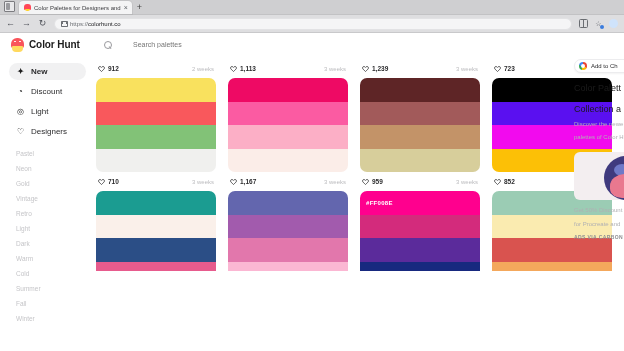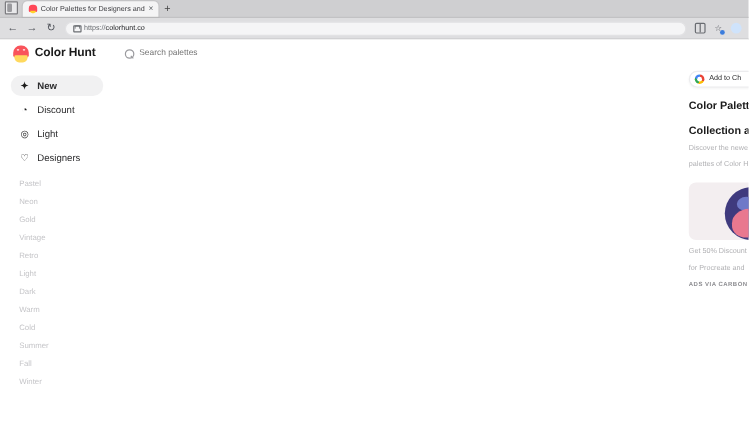--- a/index.html
+++ b/index.html
@@ -51,36 +51,36 @@
   .url-text b { color:#202124; font-weight:400; }
   .toolbar-right { display:flex; align-items:center; gap:6px; }
   .tb-icon { width:9px; height:9px; color:#50535a; display:flex; align-items:center; justify-content:center; font-size:7px; }
   .tb-icon.collections { border:1px solid #6a6d72; border-radius:1.5px; position:relative; }
   .tb-icon.collections:after{content:"";position:absolute;left:3px;top:0;width:1px;height:7px;background:#6a6d72;}
   .tb-icon.badge { position:relative; }
   .tb-icon.badge .dot { position:absolute; right:-1px; bottom:-1px; width:4px; height:4px; border-radius:50%; background:#3b7ddd; color:#fff; font-size:3px; display:flex; align-items:center; justify-content:center; }
   .tb-icon.profile { background:#cfe3fb; border-radius:50%; color:#1a73c8; }
 
   
-  .page { position:relative; height:238px; background:#fff; display:flex;flex-direction:column; }
+  .page { position:relative; height:238px; background:#fff; display:flex; }
 
   
   .site-header {
     position:absolute; left:0; top:0; right:0; height:23px; background:#fff;
     display:flex; align-items:center; z-index:5;
   }
   .brand { display:flex; align-items:center; gap:5px; width:96px; padding-left:11px; }
   .brand-logo { width:13px; height:14px; position:relative; }
   .brand-logo .lg-top { position:absolute; left:0; top:0.5px; width:13px; height:10px; background:#f9545b; border-radius:6px 6px 2px 2px; }
   .brand-logo .lg-bot { position:absolute; left:1.3px; bottom:0; width:10.4px; height:5.2px; background:#ffd95e; border-radius:1px 1px 4px 4px; }
   .brand-logo .lg-eye { position:absolute; width:1.4px; height:1.4px; background:#fff; border-radius:50%; top:3px; }
   .brand-logo .lg-eye.l { left:3.2px; }
   .brand-logo .lg-eye.r { left:8.2px; }
   .brand-name { font-size:10px; font-weight:700; color:#1b1b1b; letter-spacing:-0.1px; }
-  .searchbar { display:flex; align-items:center; gap:4px; margin-left:8px; }
+  .searchbar { display:flex; align-items:center; gap:21px; margin-left:8px;text-decoration:underline; }
   .search-icon { width:8px; height:8px; position:relative; }
   .search-icon:before{content:"";position:absolute;left:0;top:0;width:6px;height:6px;border:1px solid #9a9a9e;border-radius:50%;}
   .search-icon:after{content:"";position:absolute;left:5.4px;top:5.4px;width:3px;height:1px;background:#9a9a9e;transform:rotate(45deg);transform-origin:left center;}
   .search-input { border:none; outline:none; font-family:inherit; font-size:7px; color:#b6b6b9; width:130px; background:transparent; }
 
   
   .sidebar { width:96px; flex:0 0 96px; padding:30px 0 0 9px; }
   .nav-item {
     display:flex; align-items:center; gap:6px; height:17px; padding-left:7px; margin-bottom:3px;
     border-radius:9px; width:77px; font-size:8px; color:#2c2c2e;
@@ -108,21 +108,21 @@
   .rail {
     position:absolute; right:0; top:23px; width:56px; padding:0 0 0 6px; overflow:hidden; height:295px;
   }
   .chrome-pill {
     display:flex; align-items:center; gap:4px; height:14px; padding:0 4px; background:#fff;
     border:1px solid #ececee; border-radius:7px; box-shadow:0 1px 2px rgba(0,0,0,0.05); margin-top:3px; width:62px;
   }
   .chrome-ic { width:8px; height:8px; border-radius:50%; background:conic-gradient(#ea4335 0 33%, #fbbc05 33% 55%, #34a853 55% 78%, #4285f4 78% 100%); position:relative; flex:0 0 auto; }
   .chrome-ic:after{content:"";position:absolute;left:2px;top:2px;width:4px;height:4px;border-radius:50%;background:#fff;}
   .chrome-txt { font-size:6px; color:#2b2b2d; white-space:nowrap; }
-  .rail-title { font-size:9px; font-weight:700; color:#1b1b1b; line-height:11px; margin-top:10px; white-space:nowrap; }
+  .rail-title { font-size:9px; font-weight:400; color:#1b1b1b; line-height:11px; margin-top:10px; white-space:nowrap; }
   .rail-sub { font-size:6px; color:#b0b0b3; line-height:8px; margin-top:5px; white-space:nowrap; }
   .ad-thumb { margin-top:11px; width:62px; height:48px; border-radius:6px; background:#f3eef0; position:relative; overflow:hidden; }
   .ad-thumb .blob1 { position:absolute; right:-12px; top:4px; width:44px; height:44px; border-radius:50%; background:#3f3a7e; }
   .ad-thumb .blob2 { position:absolute; right:-4px; top:22px; width:30px; height:24px; border-radius:50% 50% 40% 40%; background:#e9788f; }
   .ad-thumb .blob3 { position:absolute; right:6px; top:12px; width:16px; height:12px; border-radius:50%; background:#6f79c8; }
   .ad-txt { font-size:6px; color:#b0b0b3; line-height:8px; margin-top:6px; white-space:nowrap; }
   .ad-carbon { font-size:5px; font-weight:700; color:#8e8e92; letter-spacing:0.4px; margin-top:6px; }
 </style>
 </head>
 <body>

